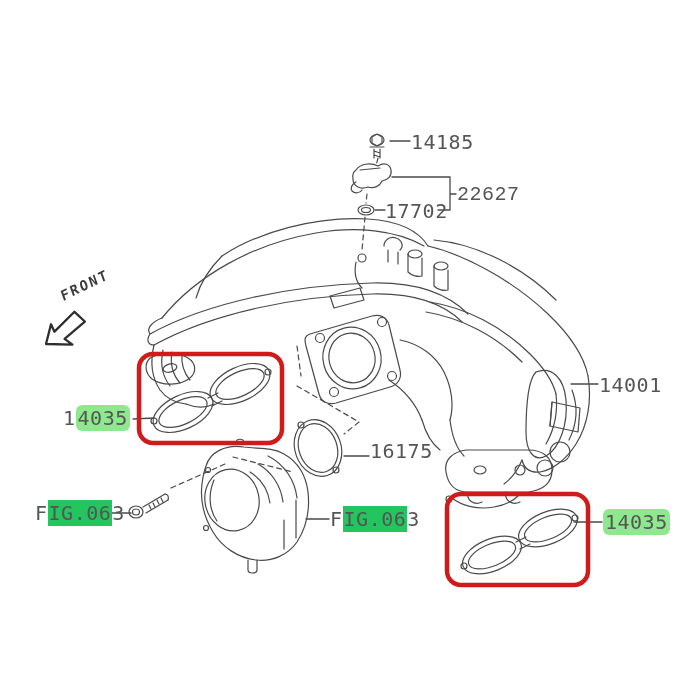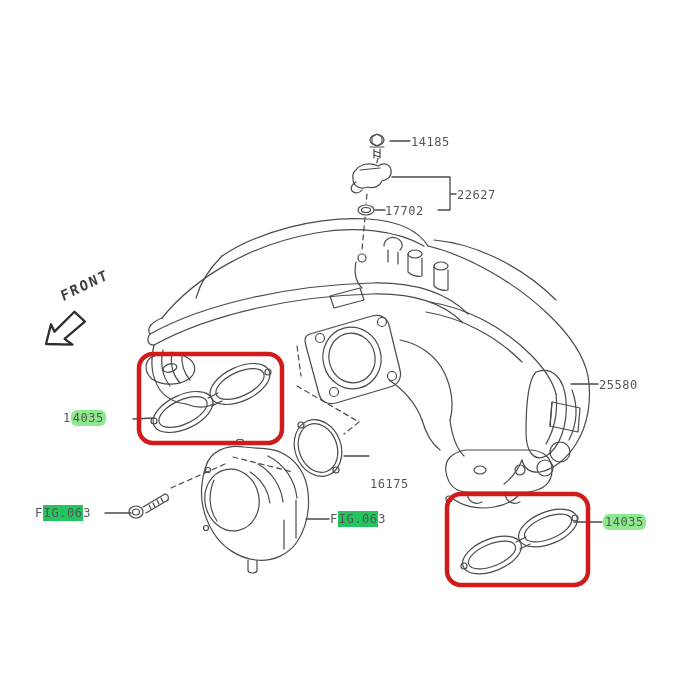--- a/index.html
+++ b/index.html
@@ -1,19 +1,19 @@
 <!DOCTYPE html>
 <html><head>
 <meta charset="utf-8">
 <style>
   html,body{margin:0;padding:0;background:#ffffff;}
   .stage{position:relative;width:700px;height:700px;background:#fff;overflow:hidden;
          font-family:"DejaVu Sans Mono","Liberation Mono",monospace;}
   .stage svg{position:absolute;left:0;top:0;}
-  .part-label{position:absolute;font-size:12px;line-height:20px;color:#555555;
+  .part-label{position:absolute;font-size:20px;line-height:20px;color:#555555;
               letter-spacing:0.5px;white-space:nowrap;}
   .hl-green{background:#8ee98e;padding:1px 2px;border-radius:6px;}
   .hl-yellow{background:#22c55e;padding:1px 1px;}
   .front-text{position:absolute;left:64px;top:288px;font-size:14px;color:#3c3c3c;
               letter-spacing:2px;transform:rotate(-26deg) skewX(-6deg);
               transform-origin:left bottom;font-weight:bold;}
 </style>
 </head>
 <body>
 
@@ -184,33 +184,33 @@
       <rect x="447" y="494" width="141" height="91" rx="14"></rect>
     </g>
   </svg>
 
   <div class="front-text">FRONT</div>
 
   <div class="part-label" style="left:411px;top:132px;">
     <span>14185</span>
   </div>
 
-  <div class="part-label" style="left:457px;top:185px;">
+  <div class="part-label" style="left:457px;top:185px;font-family:Liberation Mono, monospace;">
     <span>22627</span>
   </div>
 
   <div class="part-label" style="left:385px;top:201px;">
     <span>17702</span>
   </div>
 
   <div class="part-label" style="left:599px;top:375px;">
-    <span>25580</span>
-  </div>
-
-  <div class="part-label" style="left:370px;top:474px;text-align:right;">
+    <span>14001</span>
+  </div>
+
+  <div class="part-label" style="left:370px;top:441px;text-align:right;">
     <span>16175</span>
   </div>
 
   <div class="part-label" style="left:63px;top:408px;">
     <span>1</span><span class="hl-green">4035</span>
   </div>
 
   <div class="part-label" style="left:603px;top:512px;">
     <span class="hl-green">14035</span>
   </div>

